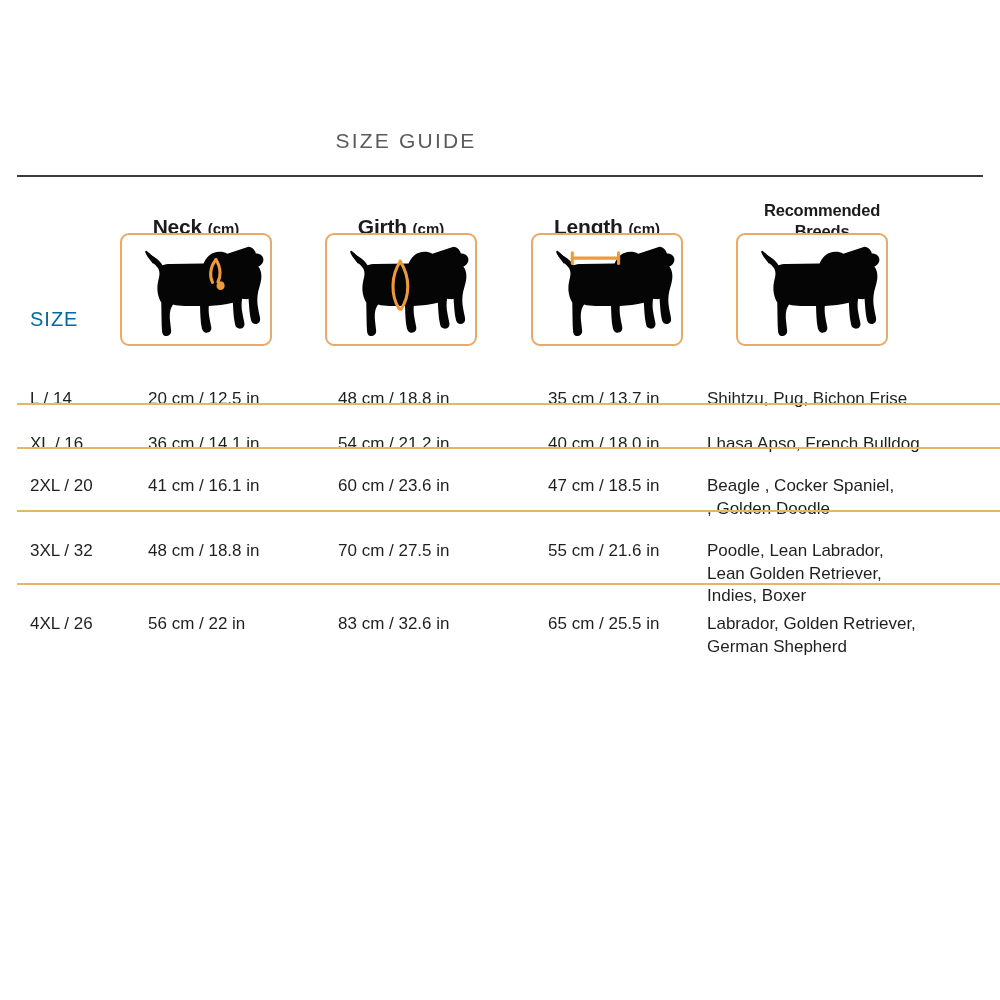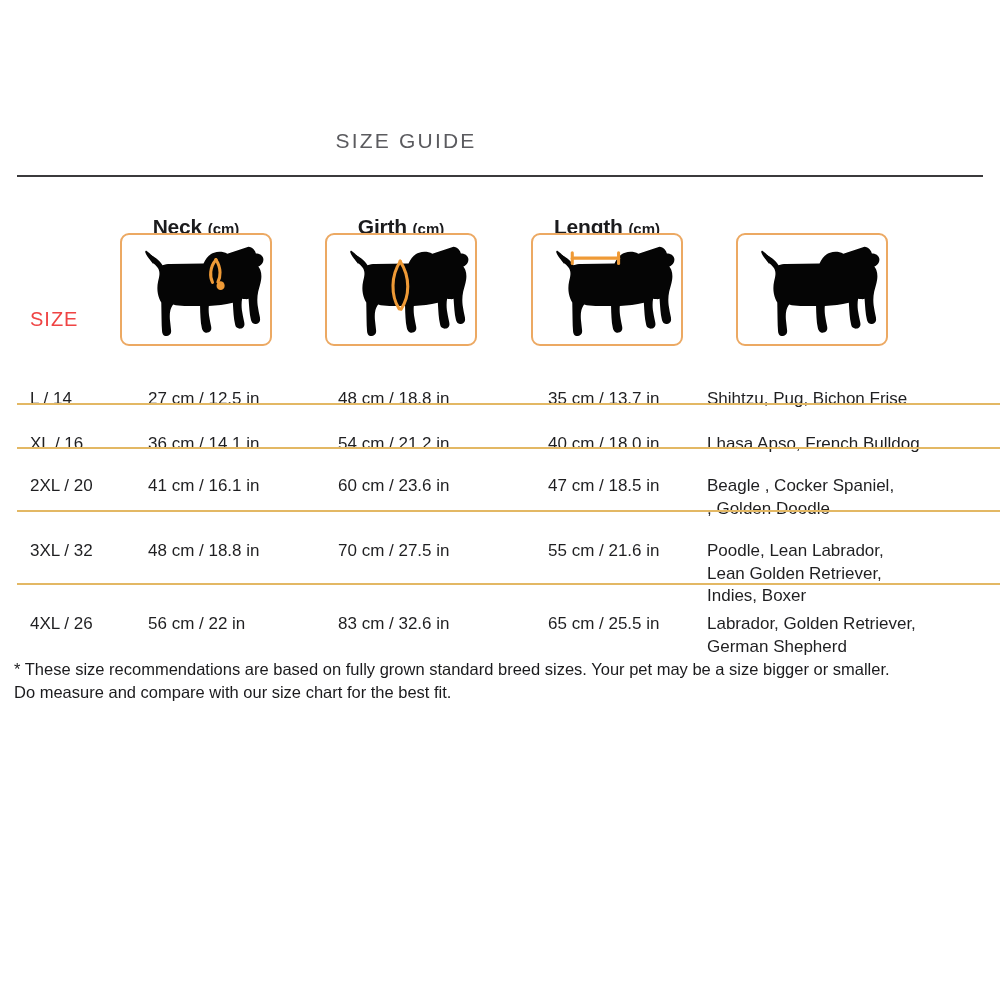--- a/index.html
+++ b/index.html
@@ -82,21 +82,21 @@
   .bx-girth  { left: 325px; }
   .bx-length { left: 531px; }
   .bx-breeds { left: 736px; }
 
   
   .size-label {
     position: absolute;
     left: 30px;
     top: 308px;
     font-size: 20px;
-    color: #ef4444;
+    color: #0369a1;
     letter-spacing: 1px;
     font-weight: 400;
   }
 
   
   .divider {
     position: absolute;
     left: 17px;
     width: 983px;
     height: 2px;
@@ -145,20 +145,24 @@
     <span class="unit">(cm)</span>
   </div>
   <div class="col-head ch-girth">
     <span>Girth</span>
     <span class="unit">(cm)</span>
   </div>
   <div class="col-head ch-length">
     <span>Length</span>
     <span class="unit">(cm)</span>
   </div>
+  <div class="col-head ch-breeds">
+    <div>Recommended</div>
+    <div>Breeds</div>
+  </div>
 </div>
 
 <div class="illus bx-neck">
   <svg viewBox="0 0 152 113" xmlns="http://www.w3.org/2000/svg">
     <g fill="#050505">
       <path d="M108.5 19.5c-4.2-2.3-9.3-2.6-13.8-1.1-3.1 1-5.6 2.9-7.6 5.4-1.4 1.8-2.4 3.8-3.3 5.8-11.6 0.2-23.2 0.2-34.8 0.5-2.6 0.1-5.3 0.3-7.7 1.3-1.5-2.7-3.6-5-6-6.9-2.3-1.8-4.9-3.2-7.6-4.3-0.7-0.3-1.6 0.4-1.3 1.2 1 2.6 2.6 4.9 4.5 6.9 1.9 2 4.1 3.7 5.6 6 1.2 1.9 1.7 4.1 1.6 6.3-0.1 2.6-0.9 5.1-1.4 7.6-0.9 4.2-1 8.6-0.2 12.8 0.6 3.2 1.8 6.3 3.5 9.1 0.1 5.9 0.2 11.8 0.3 17.7 0.1 3.9 0.1 7.9 0.5 11.8 0.1 1.2 0.3 2.5 1 3.5 0.9 1.3 2.6 1.7 4.1 1.5 1.5-0.2 2.9-1 3.7-2.3 0.6-1 0.7-2.2 0.6-3.3-0.3-3.6-0.9-7.2-1.2-10.8-0.3-3.3-0.3-6.6 0.4-9.8 0.5-2.3 1.4-4.6 2.9-6.4 1.8 0.6 3.7 0.9 5.6 1.1 7.4 0.8 14.9 0.6 22.3 0.4 0.1 4.2 0.2 8.4 0.5 12.6 0.2 3.4 0.5 6.8 1.3 10.1 0.3 1.4 0.8 2.8 1.8 3.8 1.1 1.1 2.8 1.5 4.3 1.2 1.5-0.3 2.8-1.3 3.4-2.7 0.5-1.1 0.4-2.4 0.2-3.6-0.7-3.9-1.7-7.8-2.2-11.7-0.4-3.2-0.5-6.5-0.2-9.7 8.4-0.4 16.8-1.1 24.9-3.3 0.3 4.1 0.4 8.3 0.8 12.4 0.3 3.3 0.7 6.6 1.5 9.8 0.3 1.3 0.8 2.7 1.8 3.6 1.2 1.1 3 1.4 4.5 1 1.5-0.4 2.7-1.6 3.2-3 0.4-1.2 0.2-2.4 0-3.6-0.8-4.2-1.9-8.3-2.4-12.5-0.5-3.9-0.5-7.9 0.2-11.8 0.8 0.1 1.7 0.2 2.5 0.3 1.4 0.2 2.9 0.3 4.2-0.2 0.3 3.9 0.5 7.9 0.9 11.8 0.3 3.2 0.7 6.5 1.5 9.6 0.3 1.3 0.8 2.6 1.8 3.5 1.2 1.1 3 1.3 4.4 0.9 1.4-0.4 2.6-1.5 3.1-2.9 0.4-1.1 0.2-2.3 0.1-3.5-0.8-4.3-1.9-8.5-2.4-12.8-0.6-4.7-0.4-9.5 0.6-14.1 0.9-4.1 2.4-8.1 3-12.3 0.5-3.3 0.4-6.8-0.8-10-0.5-1.3-1.2-2.6-2.1-3.7 1.8-0.9 3.5-2.2 4.5-4 0.8-1.5 1-3.3 0.5-4.9-0.4-1.4-1.3-2.6-2.5-3.4-1.5-1-3.3-1.3-5-1.3-0.4-1.6-1.2-3.1-2.4-4.3-1.4-1.4-3.3-2.3-5.3-2.5z"></path>
       <path d="M34.5 27.6c-1.1-2.2-2.4-4.3-4-6.2-1.6-1.9-3.5-3.6-5.6-4.9-0.8-0.5-1.8 0.4-1.5 1.3 0.8 2.3 2.1 4.4 3.6 6.3 1.5 1.9 3.2 3.7 4.4 5.8z"></path>
     </g>
     <g fill="none" stroke="#ef9a36" stroke-width="3.2" stroke-linecap="round">
       <path d="M96.5 25.5c2.6 3.6 4.2 8.4 4.4 13.2 0.1 3.6-0.6 7.1-2.2 10"></path>
@@ -203,21 +207,21 @@
       <path d="M108.5 19.5c-4.2-2.3-9.3-2.6-13.8-1.1-3.1 1-5.6 2.9-7.6 5.4-1.4 1.8-2.4 3.8-3.3 5.8-11.6 0.2-23.2 0.2-34.8 0.5-2.6 0.1-5.3 0.3-7.7 1.3-1.5-2.7-3.6-5-6-6.9-2.3-1.8-4.9-3.2-7.6-4.3-0.7-0.3-1.6 0.4-1.3 1.2 1 2.6 2.6 4.9 4.5 6.9 1.9 2 4.1 3.7 5.6 6 1.2 1.9 1.7 4.1 1.6 6.3-0.1 2.6-0.9 5.1-1.4 7.6-0.9 4.2-1 8.6-0.2 12.8 0.6 3.2 1.8 6.3 3.5 9.1 0.1 5.9 0.2 11.8 0.3 17.7 0.1 3.9 0.1 7.9 0.5 11.8 0.1 1.2 0.3 2.5 1 3.5 0.9 1.3 2.6 1.7 4.1 1.5 1.5-0.2 2.9-1 3.7-2.3 0.6-1 0.7-2.2 0.6-3.3-0.3-3.6-0.9-7.2-1.2-10.8-0.3-3.3-0.3-6.6 0.4-9.8 0.5-2.3 1.4-4.6 2.9-6.4 1.8 0.6 3.7 0.9 5.6 1.1 7.4 0.8 14.9 0.6 22.3 0.4 0.1 4.2 0.2 8.4 0.5 12.6 0.2 3.4 0.5 6.8 1.3 10.1 0.3 1.4 0.8 2.8 1.8 3.8 1.1 1.1 2.8 1.5 4.3 1.2 1.5-0.3 2.8-1.3 3.4-2.7 0.5-1.1 0.4-2.4 0.2-3.6-0.7-3.9-1.7-7.8-2.2-11.7-0.4-3.2-0.5-6.5-0.2-9.7 8.4-0.4 16.8-1.1 24.9-3.3 0.3 4.1 0.4 8.3 0.8 12.4 0.3 3.3 0.7 6.6 1.5 9.8 0.3 1.3 0.8 2.7 1.8 3.6 1.2 1.1 3 1.4 4.5 1 1.5-0.4 2.7-1.6 3.2-3 0.4-1.2 0.2-2.4 0-3.6-0.8-4.2-1.9-8.3-2.4-12.5-0.5-3.9-0.5-7.9 0.2-11.8 0.8 0.1 1.7 0.2 2.5 0.3 1.4 0.2 2.9 0.3 4.2-0.2 0.3 3.9 0.5 7.9 0.9 11.8 0.3 3.2 0.7 6.5 1.5 9.6 0.3 1.3 0.8 2.6 1.8 3.5 1.2 1.1 3 1.3 4.4 0.9 1.4-0.4 2.6-1.5 3.1-2.9 0.4-1.1 0.2-2.3 0.1-3.5-0.8-4.3-1.9-8.5-2.4-12.8-0.6-4.7-0.4-9.5 0.6-14.1 0.9-4.1 2.4-8.1 3-12.3 0.5-3.3 0.4-6.8-0.8-10-0.5-1.3-1.2-2.6-2.1-3.7 1.8-0.9 3.5-2.2 4.5-4 0.8-1.5 1-3.3 0.5-4.9-0.4-1.4-1.3-2.6-2.5-3.4-1.5-1-3.3-1.3-5-1.3-0.4-1.6-1.2-3.1-2.4-4.3-1.4-1.4-3.3-2.3-5.3-2.5z"></path>
       <path d="M34.5 27.6c-1.1-2.2-2.4-4.3-4-6.2-1.6-1.9-3.5-3.6-5.6-4.9-0.8-0.5-1.8 0.4-1.5 1.3 0.8 2.3 2.1 4.4 3.6 6.3 1.5 1.9 3.2 3.7 4.4 5.8z"></path>
     </g>
   </svg>
 </div>
 
 <div class="size-label">SIZE</div>
 
 <div class="row" style="top:371px;">
   <div class="cell c-size">L / 14</div>
-  <div class="cell c-neck">27 cm / 12.5 in</div>
+  <div class="cell c-neck">20 cm / 12.5 in</div>
   <div class="cell c-girth">48 cm / 18.8 in</div>
   <div class="cell c-length">35 cm / 13.7 in</div>
   <div class="cell c-breeds">Shihtzu, Pug, Bichon Frise</div>
 </div>
 
 <div class="divider" style="top:403px;"></div>
 
 <div class="row" style="top:416px;">
   <div class="cell c-size">XL / 16</div>
   <div class="cell c-neck">36 cm / 14.1 in</div>
@@ -254,15 +258,13 @@
 <div class="row" style="top:596px;">
   <div class="cell c-size">4XL / 26</div>
   <div class="cell c-neck">56 cm / 22 in</div>
   <div class="cell c-girth">83 cm / 32.6 in</div>
   <div class="cell c-length">65 cm / 25.5 in</div>
   <div class="cell c-breeds">Labrador, Golden Retriever,
 German Shepherd</div>
 </div>
 
 <div class="notes">
-  <div class="note">* These size recommendations are based on fully grown standard breed sizes. Your pet may be a size bigger or smaller.
-   Do measure and compare with our size chart for the best fit.</div>
 </div>
 
 </body></html>

